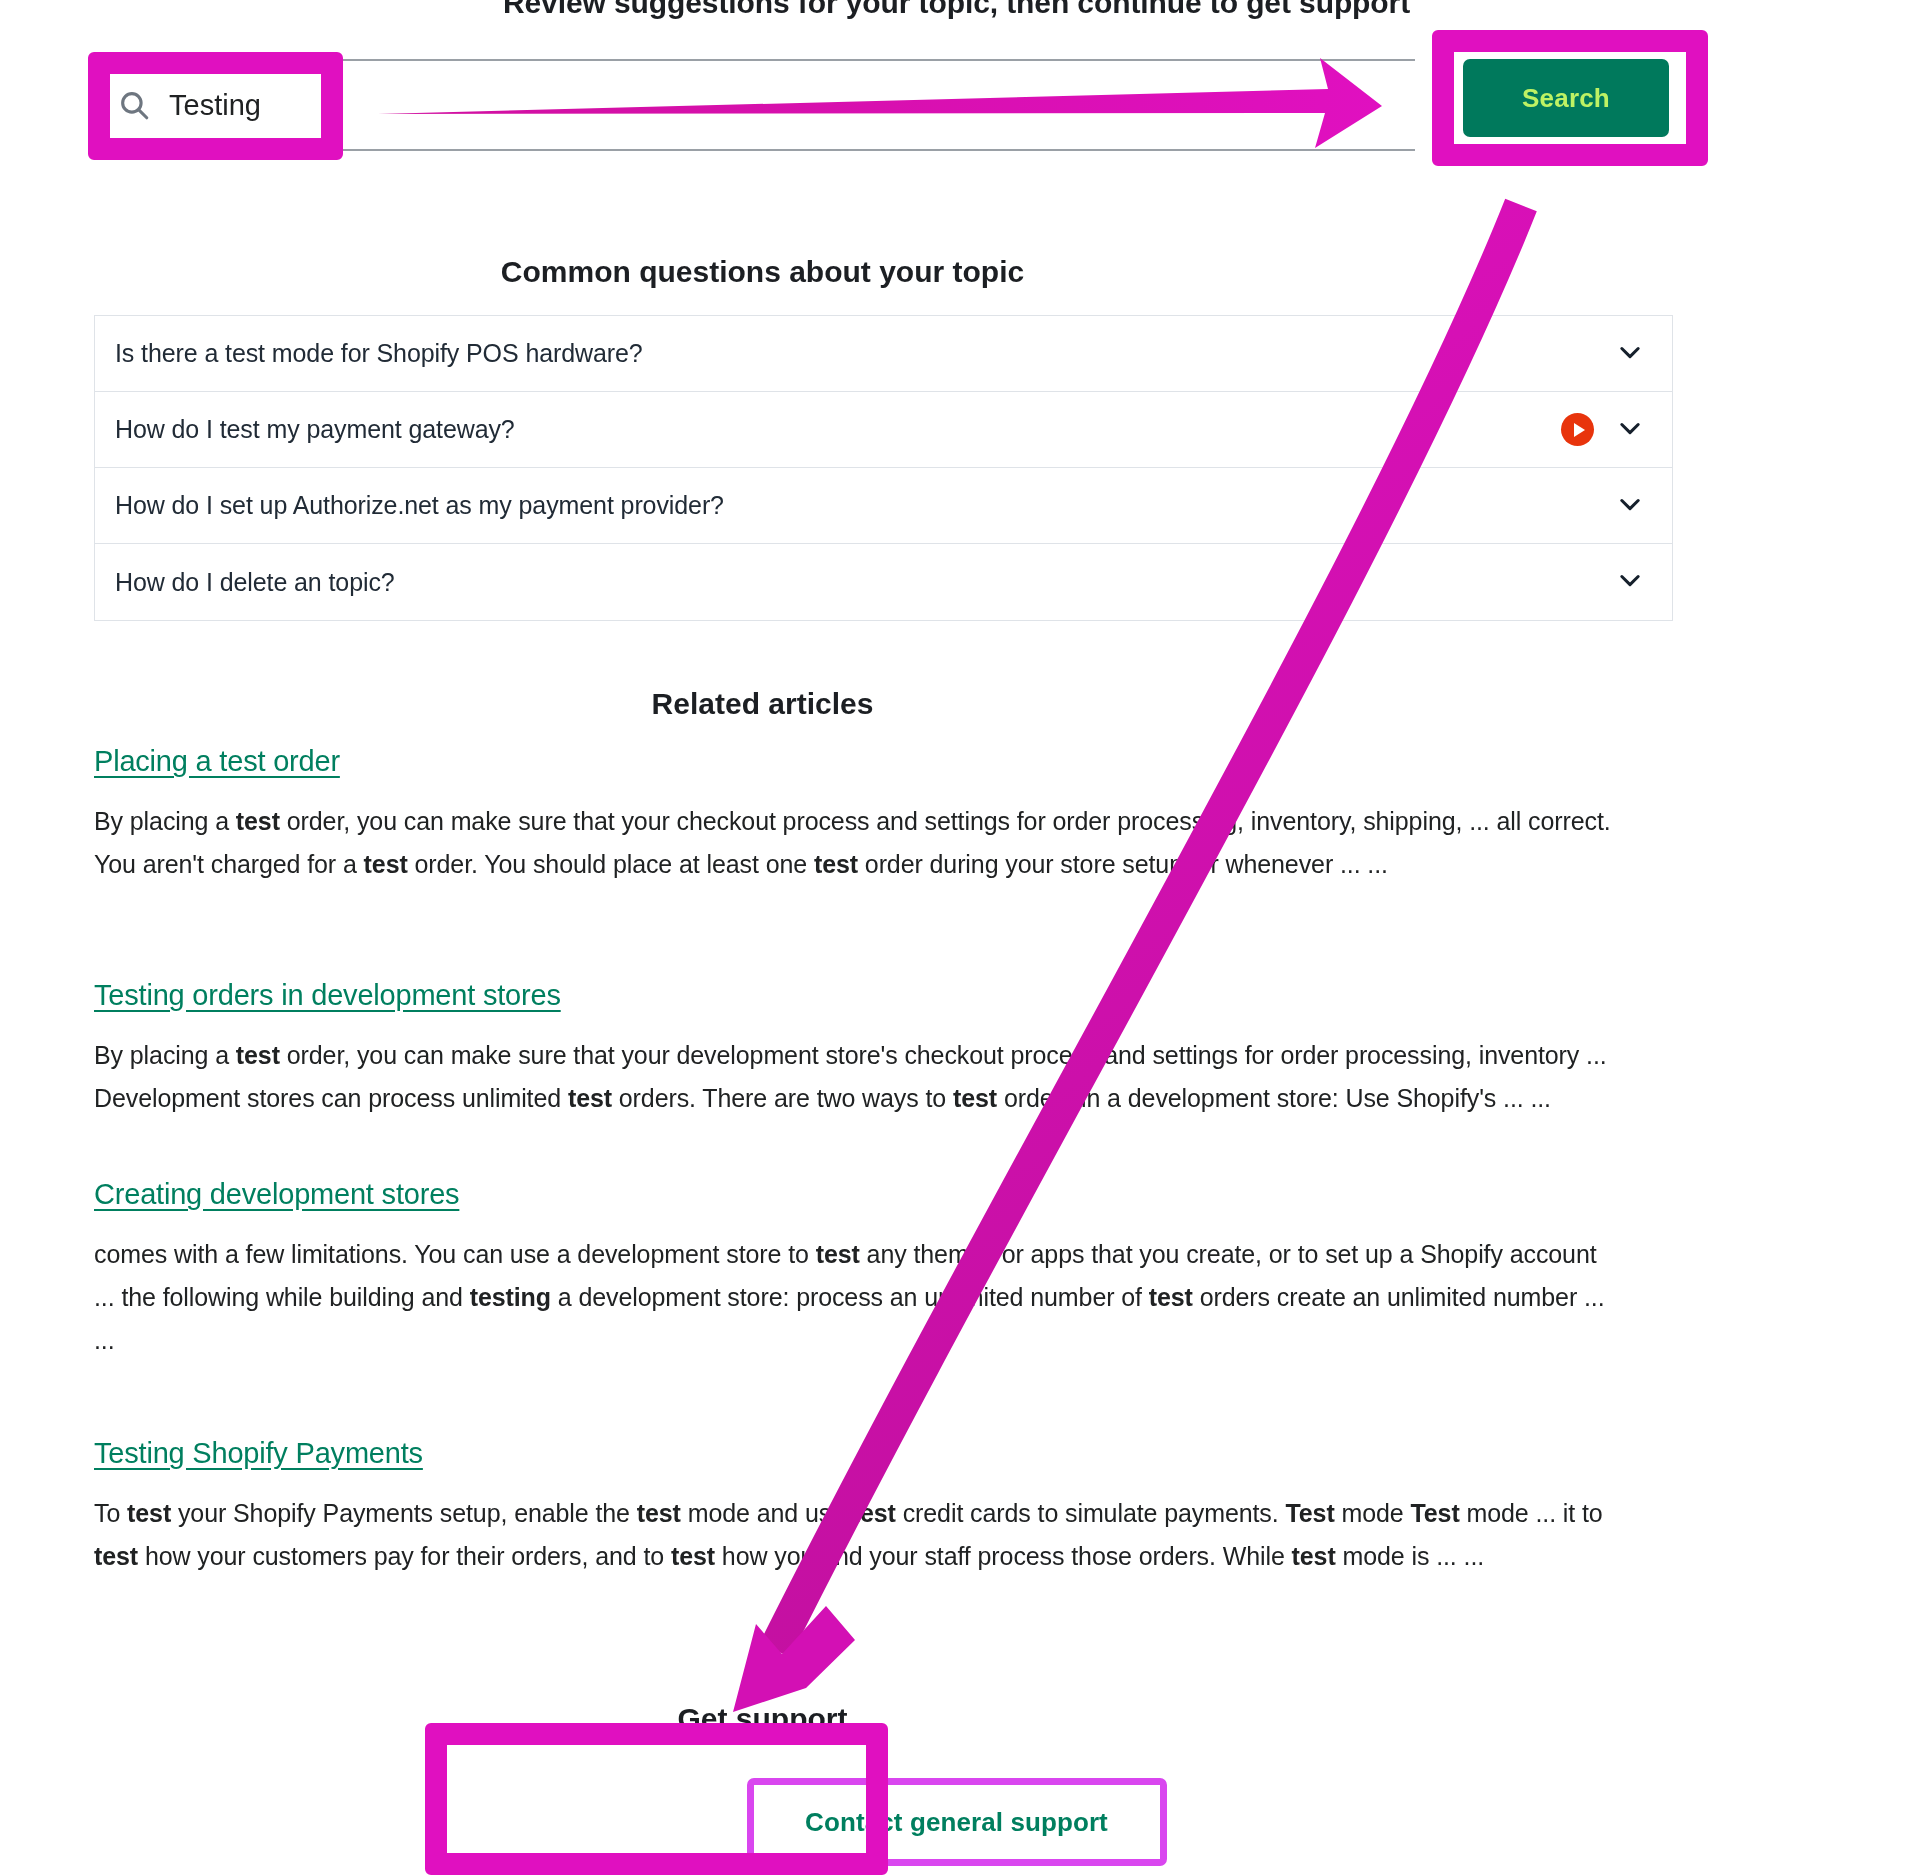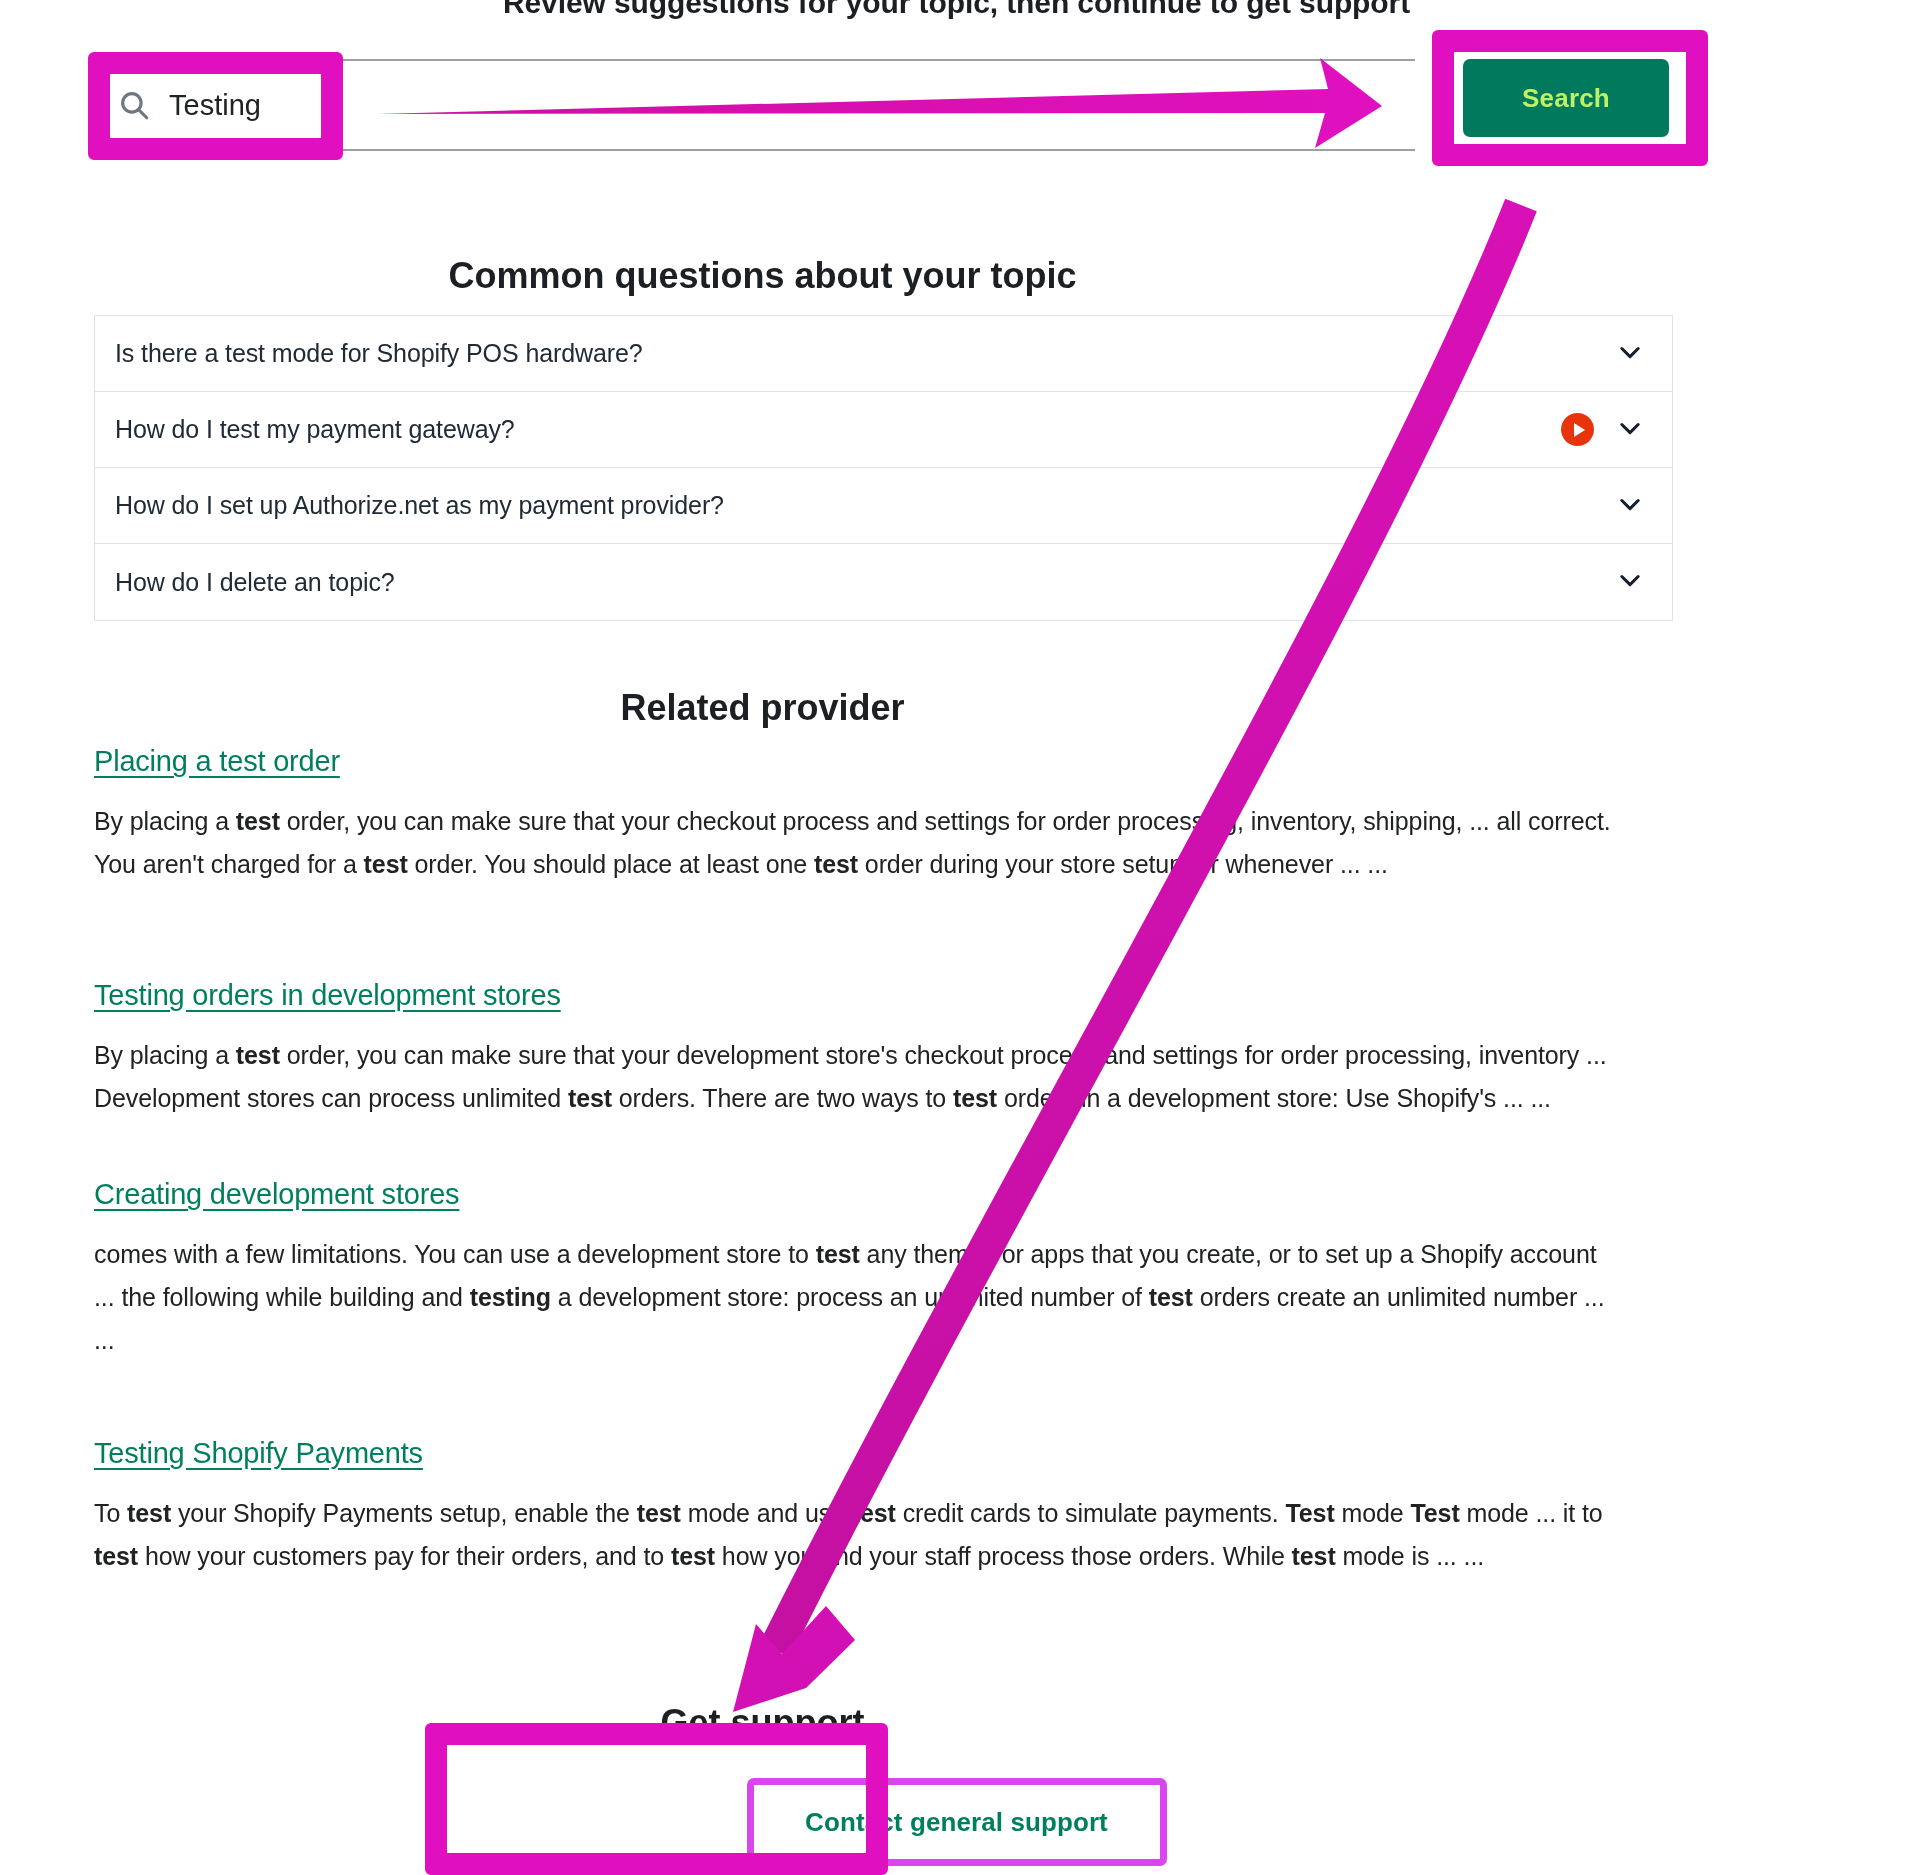--- a/index.html
+++ b/index.html
@@ -73,21 +73,21 @@
     cursor: pointer;
     letter-spacing: 0.2px;
   }
 
   
   .section-heading {
     position: absolute;
     width: 1525px;
     left: 0;
     text-align: center;
-    font-size: 36px;
+    font-size: 30px;
     font-weight: bold;
     color: #1c1f23;
   }
   #heading-common { top: 255px; }
   #heading-related { top: 687px; }
   #heading-support { top: 1702px; }
 
   
   #accordion {
     position: absolute;
@@ -272,21 +272,21 @@
       <span class="chev">
         <svg width="28" height="28" viewBox="0 0 24 24" fill="none" stroke="#16202c" stroke-width="2.6" stroke-linecap="round" stroke-linejoin="round">
             <polyline points="5,9 12,16 19,9"></polyline>
           </svg>
       </span>
     </span>
   </div>
 
 </div>
 
-<div class="section-heading" id="heading-related">Related provider</div>
+<div class="section-heading" id="heading-related">Related articles</div>
 
 <div class="article" id="article-0">
   <a class="article-link">Placing a test order</a>
   <div class="article-body">By placing a <b>test</b> order, you can make sure that your checkout process and settings for order processing, inventory, shipping, ... all correct. You aren't charged for a <b>test</b> order. You should place at least one <b>test</b> order during your store setup, or whenever ... ...</div>
 </div>
 
 <div class="article" id="article-1">
   <a class="article-link">Testing orders in development stores</a>
   <div class="article-body">By placing a <b>test</b> order, you can make sure that your development store's checkout process and settings for order processing, inventory ... Development stores can process unlimited <b>test</b> orders. There are two ways to <b>test</b> orders in a development store: Use Shopify's ... ...</div>
 </div>

